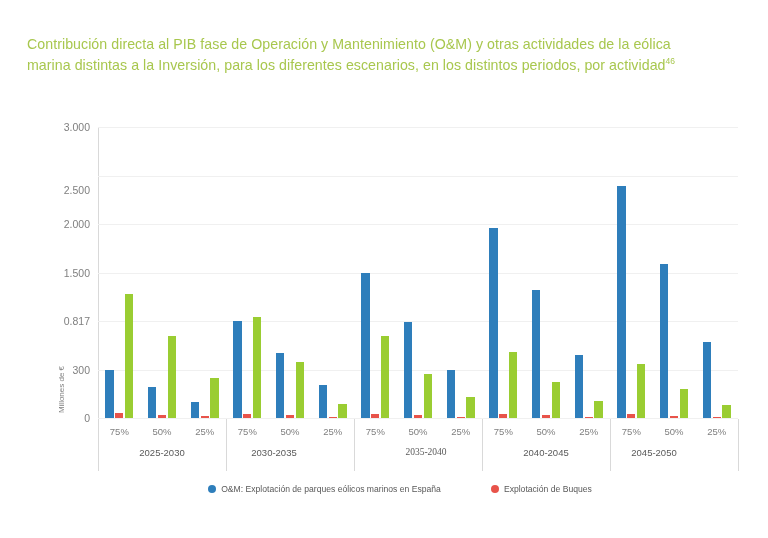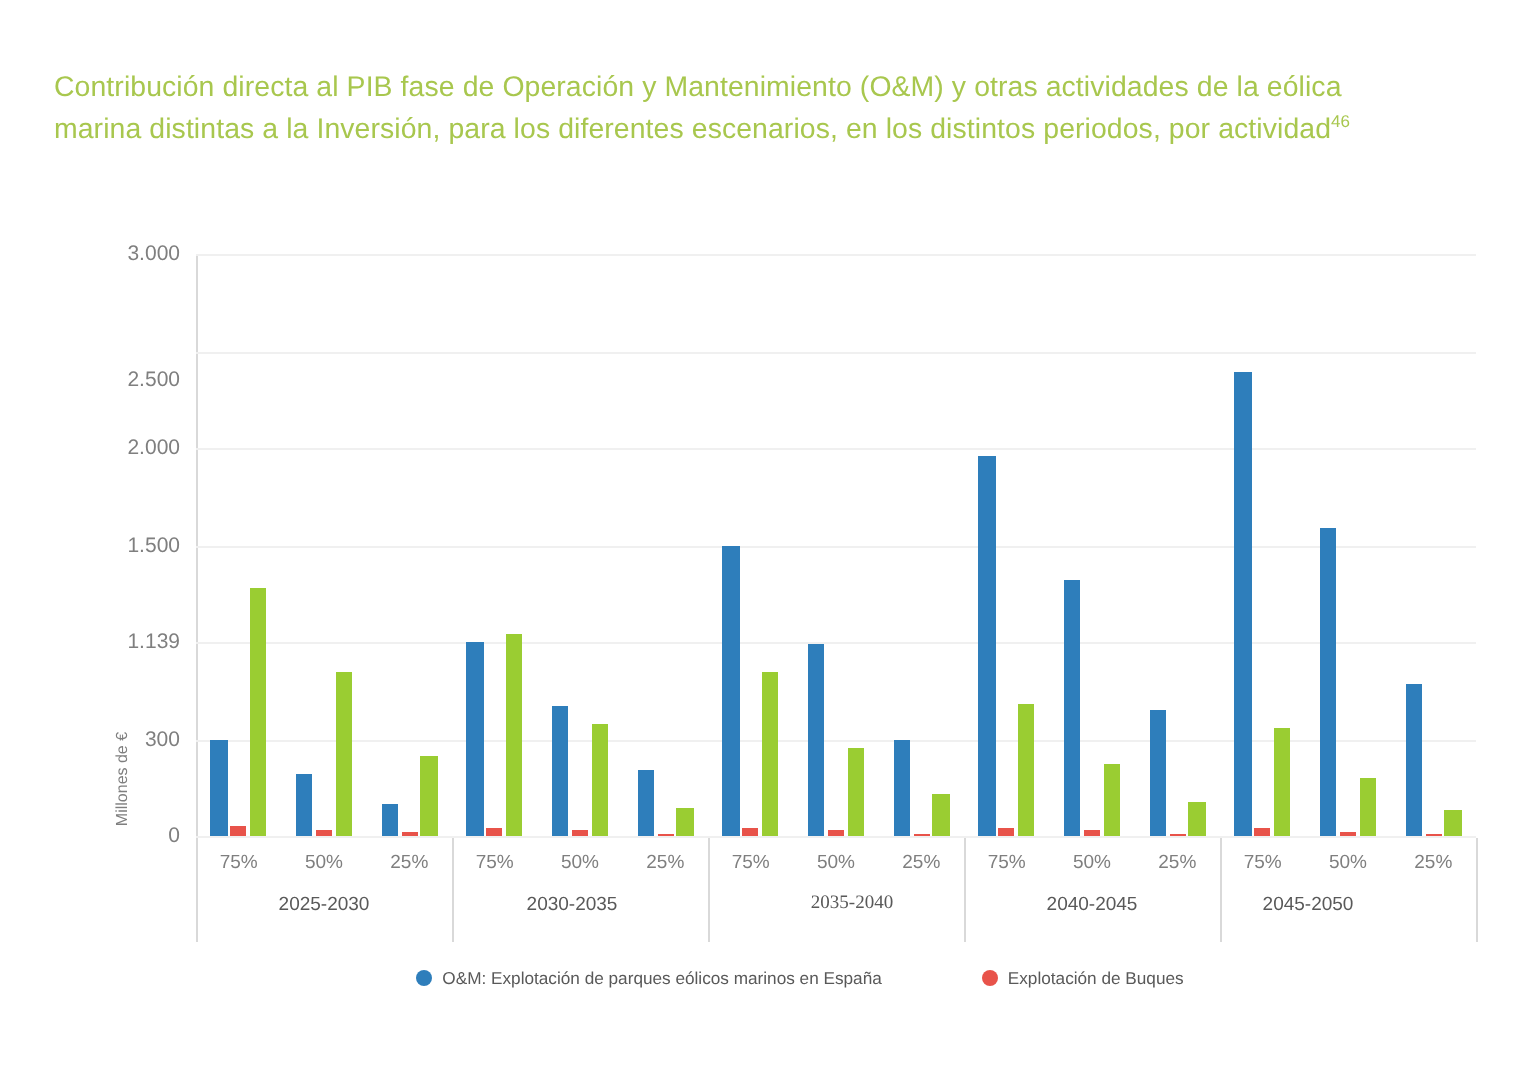--- a/index.html
+++ b/index.html
@@ -169,21 +169,21 @@
 <div id="chart-title">
   <span>Contribución directa al PIB fase de Operación y Mantenimiento (O&amp;M) y otras actividades</span>
   <span>de la eólica marina distintas a la Inversión, para los diferentes escenarios, en los distintos</span>
   <span>periodos, por actividad</span><sup>46</sup>
 </div>
 
 <div id="y-axis-labels">
   <div id="y-axis-title">Millones de €</div>
 <div class="y-tick-label" style="top: 291px;">0</div>
     <div class="y-tick-label" style="top: 242.5px;">300</div>
-    <div class="y-tick-label" style="top: 194px;">1.139</div>
+    <div class="y-tick-label" style="top: 194px;">0.817</div>
     <div class="y-tick-label" style="top: 145.5px;">1.500</div>
     <div class="y-tick-label" style="top: 97px;">2.000</div>
     <div class="y-tick-label" style="top: 48.5px; margin-top: 14px;">2.500</div>
     <div class="y-tick-label" style="top: 0px;">3.000</div>
   </div>
 
 <div id="axis-line-y"></div>
 <div id="axis-line-x"></div>
 
 <div id="plot-area">
@@ -243,21 +243,21 @@
 
 <div id="x-axis">
     <div class="pct-label" style="left: 21.3333px;">75%</div>
     <div class="pct-label" style="left: 64px;">50%</div>
     <div class="pct-label" style="left: 106.667px;">25%</div>
     <div class="period-label" style="left: 64px;">2025-2030</div>
     <div class="group-sep" style="left: 0px;"></div>
     <div class="pct-label" style="left: 149.333px;">75%</div>
     <div class="pct-label" style="left: 192px;">50%</div>
     <div class="pct-label" style="left: 234.667px;">25%</div>
-    <div class="period-label" style="left: 188px;">2030-2035</div>
+    <div class="period-label" style="left: 176px;">2030-2035</div>
     <div class="group-sep" style="left: 128px;"></div>
     <div class="pct-label" style="left: 277.333px;">75%</div>
     <div class="pct-label" style="left: 320px;">50%</div>
     <div class="pct-label" style="left: 362.667px;">25%</div>
     <div class="period-label" style="left: 328px; font-family: Liberation Serif, serif;">2035-2040</div>
     <div class="group-sep" style="left: 256px;"></div>
     <div class="pct-label" style="left: 405.333px;">75%</div>
     <div class="pct-label" style="left: 448px;">50%</div>
     <div class="pct-label" style="left: 490.667px;">25%</div>
     <div class="period-label" style="left: 448px;">2040-2045</div>

